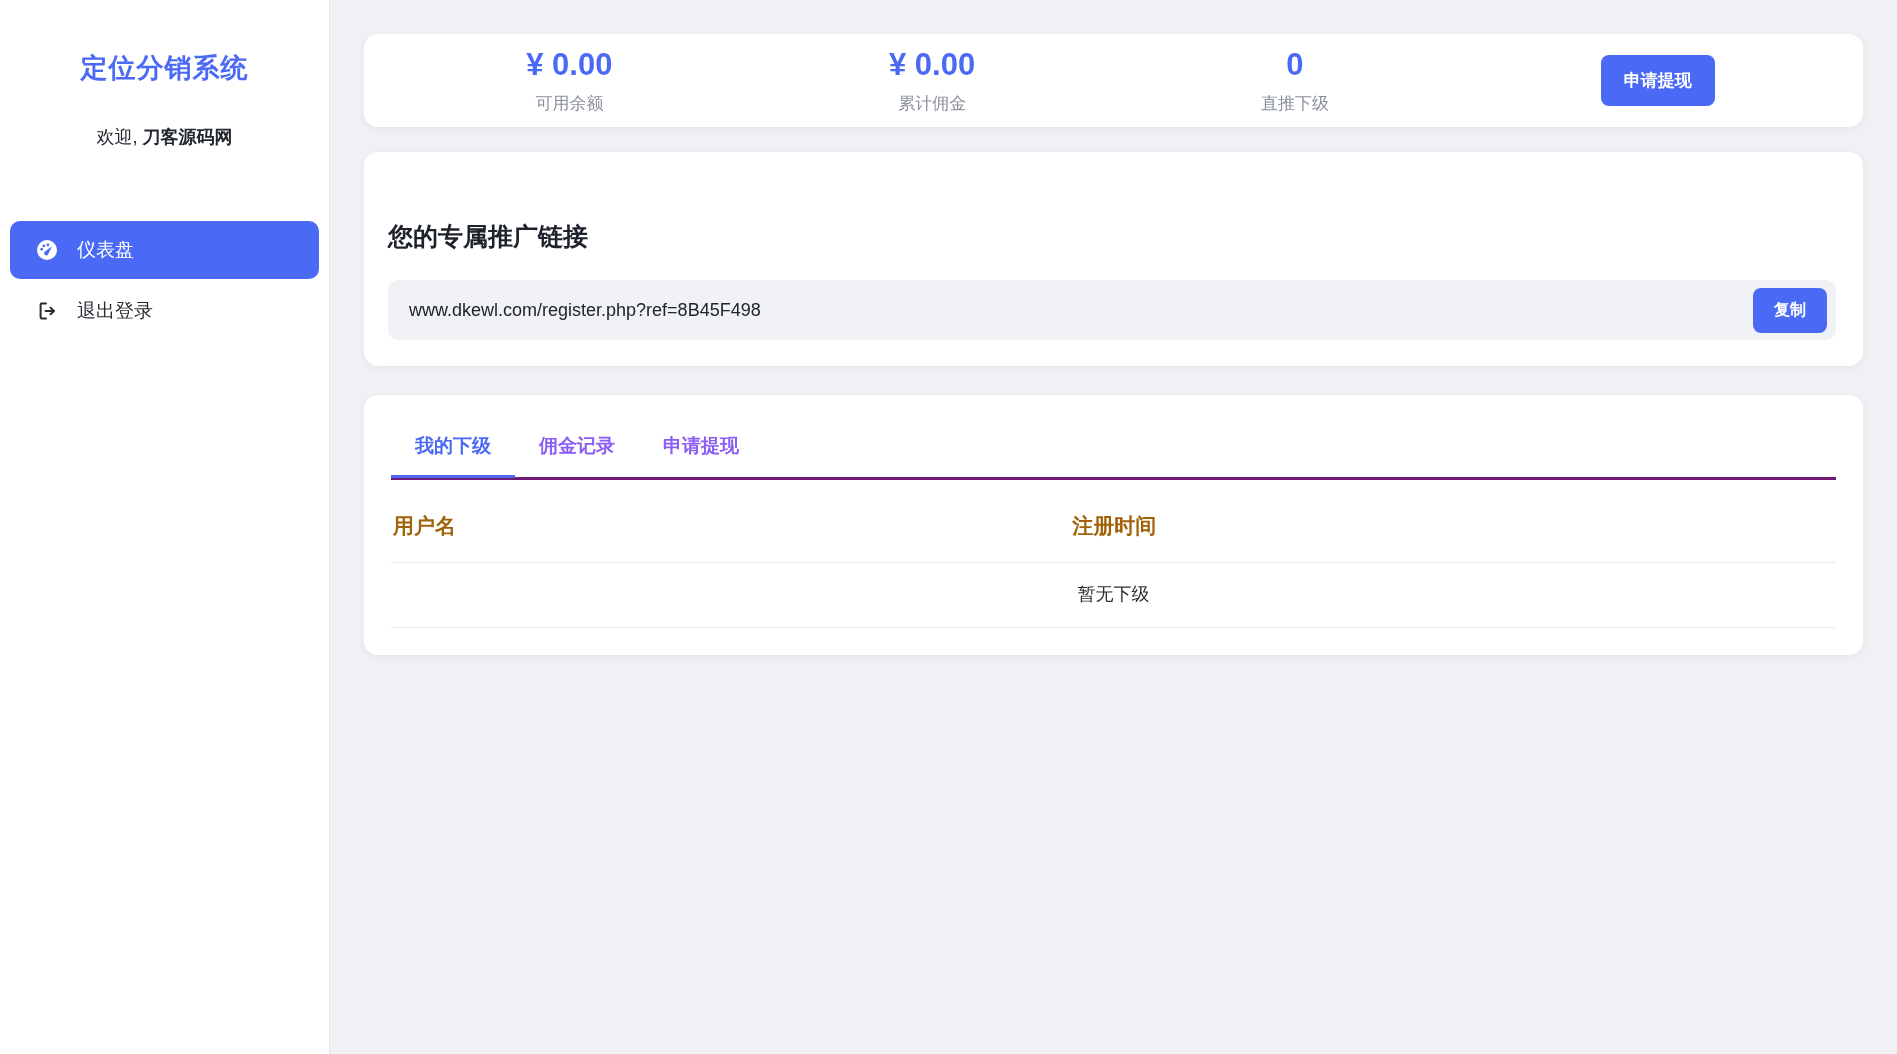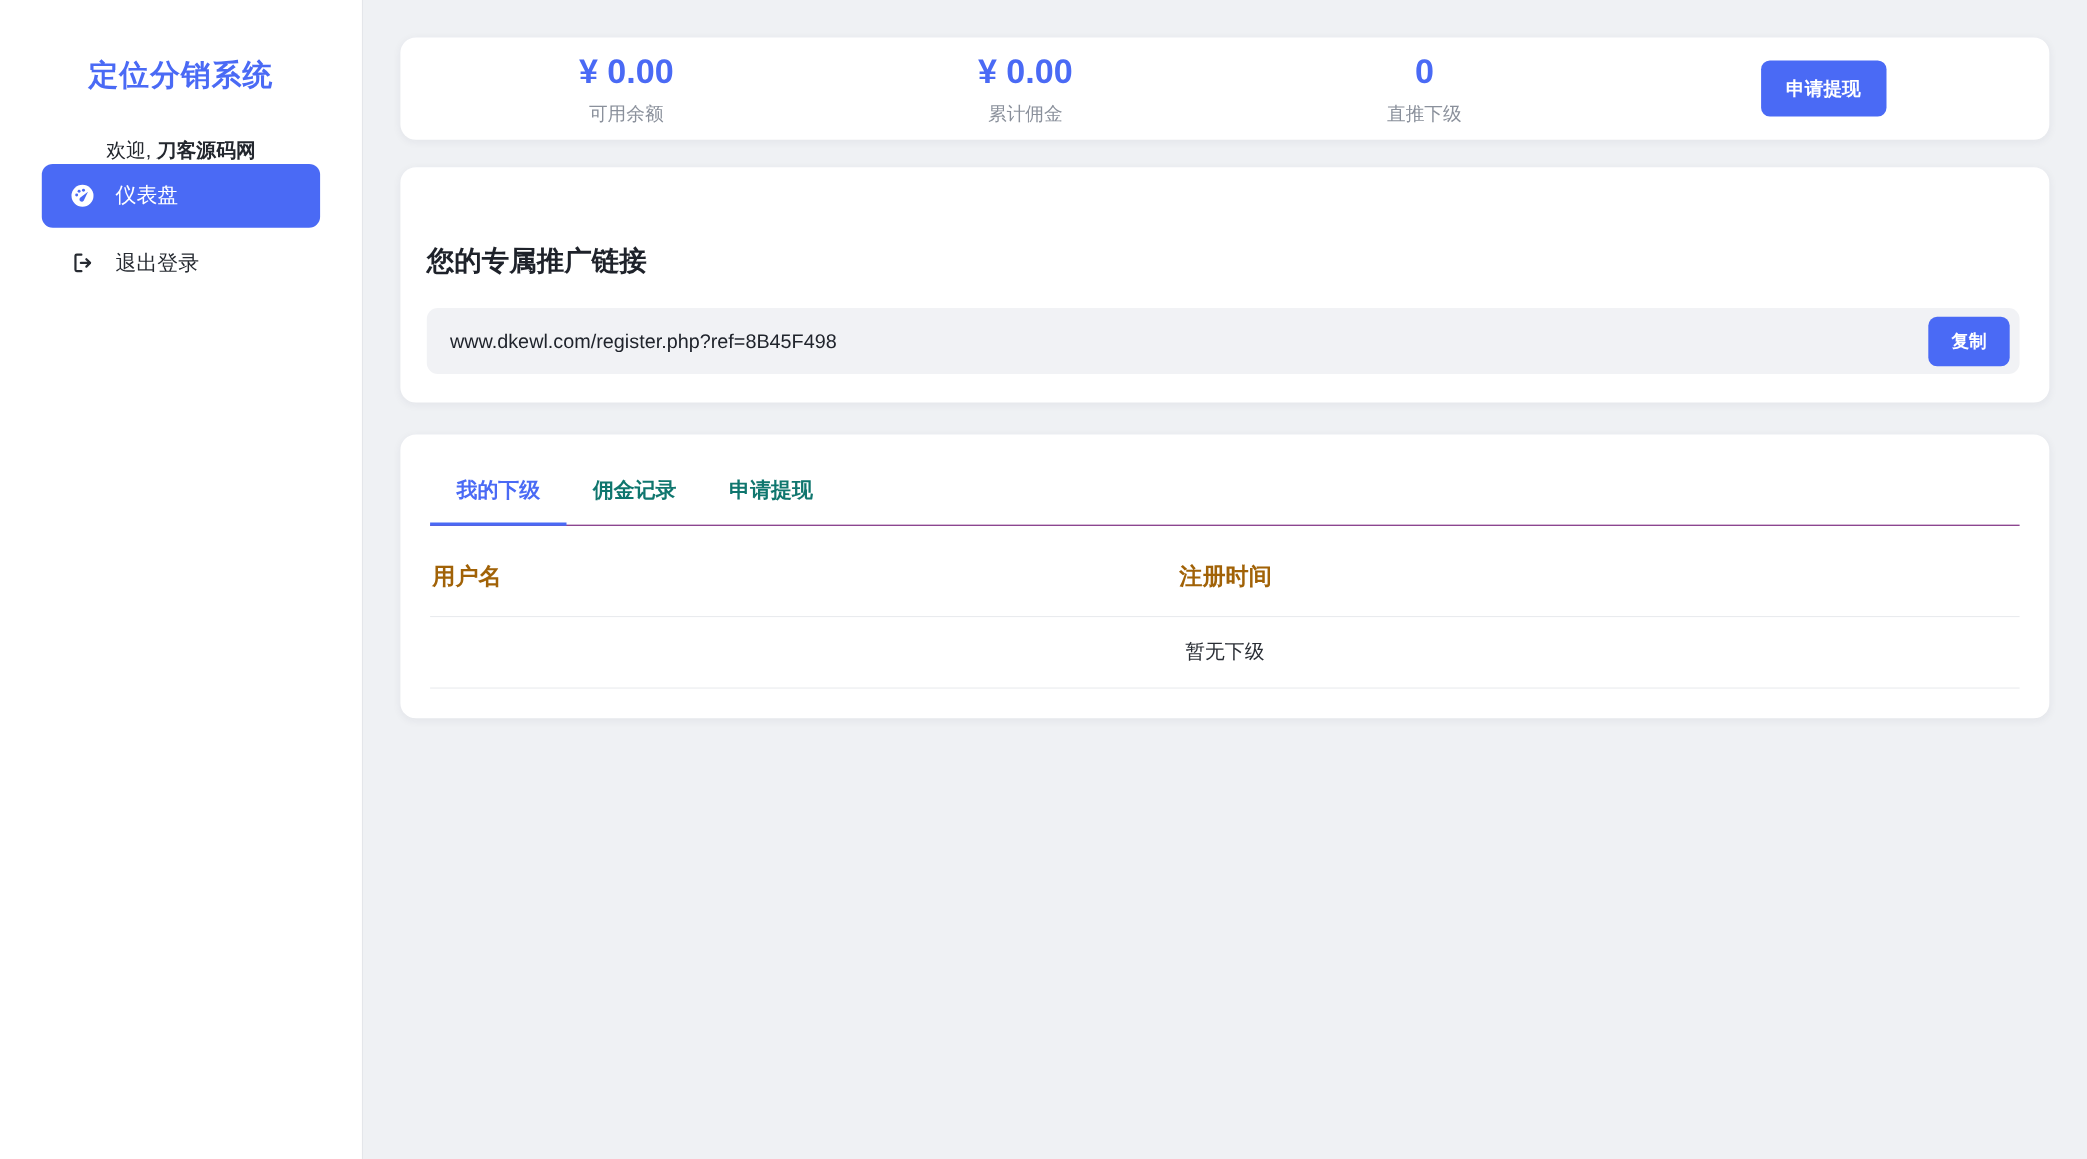--- a/index.html
+++ b/index.html
@@ -17,21 +17,21 @@
     width: 330px; flex-shrink: 0; height: 100%;
     background: #ffffff; border-right: 1px solid #e4e6ea;
     position: relative;
   }
   .sidebar-title {
     margin-top: 50px; text-align: center;
     color: #4a6af5; font-size: 27px; font-weight: bold; letter-spacing: 1px;
   }
   .welcome { margin-top: 39px; text-align: center; font-size: 18px; color: #23272e; }
   .welcome b { margin-left: 5px; }
-  .menu { padding: 0 38px; }
+  .menu { margin-top: 72px; padding: 0 10px; }
   .menu-item {
     display: flex; align-items: center; height: 58px;
     padding: 0 25px; border-radius: 10px; cursor: pointer;
     font-size: 19px; color: #262a31; margin-bottom: 8px;
   }
   .menu-item .icon { width: 24px; height: 24px; margin-right: 18px; display: inline-flex; align-items: center; justify-content: center; }
   .menu-item.active { background: #4a6af5; color: #ffffff; }
   .menu-item:not(.active) { height: 48px; }
 
   
@@ -59,24 +59,24 @@
   .promo-title { font-size: 25px; font-weight: bold; color: #1e222a; margin: 38px 0 27px 0; }
   .link-bar {
     background: #f1f2f5; border-radius: 10px; height: 60px;
     display: flex; align-items: center; padding: 0 9px 0 21px;
   }
   .link-text { flex: 1; font-size: 18px; color: #20242c; }
   .copy-btn { font-size: 16px; padding: 12px 21px; }
 
   
   .tabs-card { margin-top: 29px; padding: 26px 27px 27px 27px; }
-  .tabs { display: flex; border-bottom: 1px solid #701a75; }
+  .tabs { display: flex; border-bottom: 3px solid #701a75; }
   .tab {
     padding: 12px 24px 16px 24px; font-size: 19px; font-weight: bold;
-    color: #0f766e; cursor: pointer; margin-bottom: -1px;
+    color: #8b5cf6; cursor: pointer; margin-bottom: -1px;
     border-bottom: 3px solid transparent;
   }
   .tab.active { color: #4a6af5; border-bottom-color: #4a6af5; }
   table { width: 100%; border-collapse: collapse; }
   th {
     text-align: left; font-size: 21px; color: #a16207; font-weight: bold;
     padding: 32px 2px 22px 2px; border-bottom: 1px solid #e9ebee;
   }
   th:first-child { width: 47%; }
   td.empty-cell {

